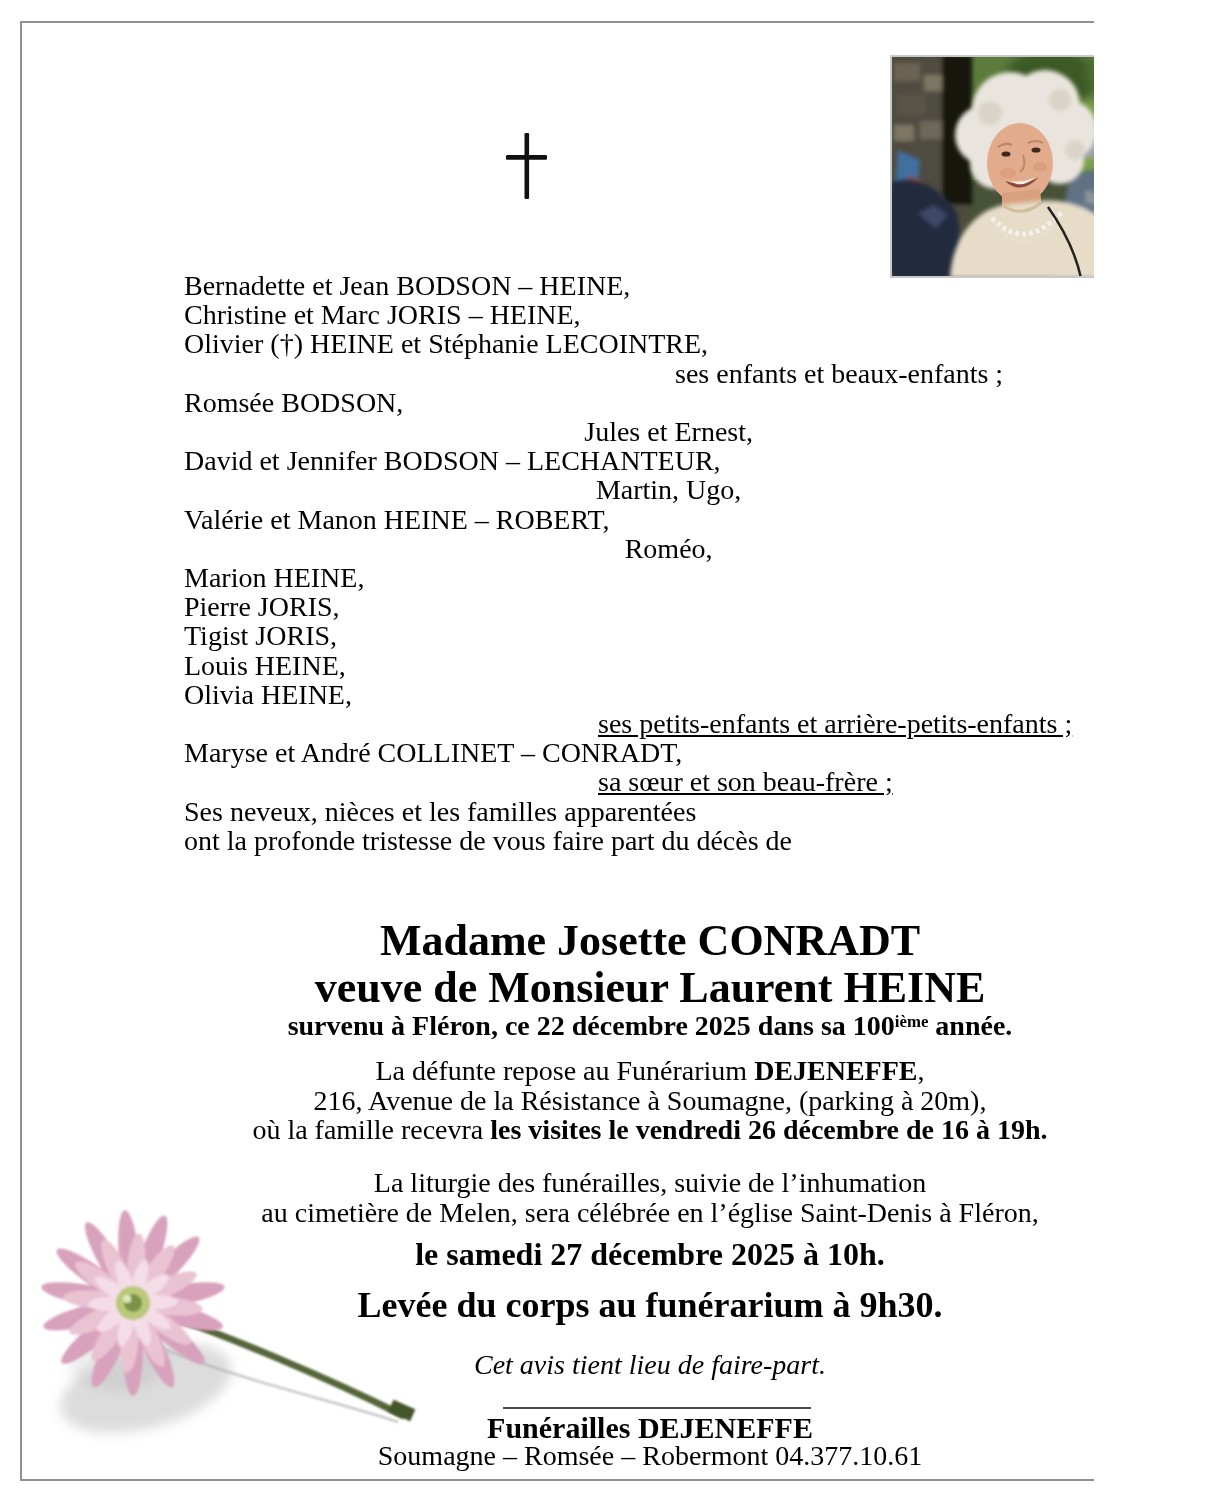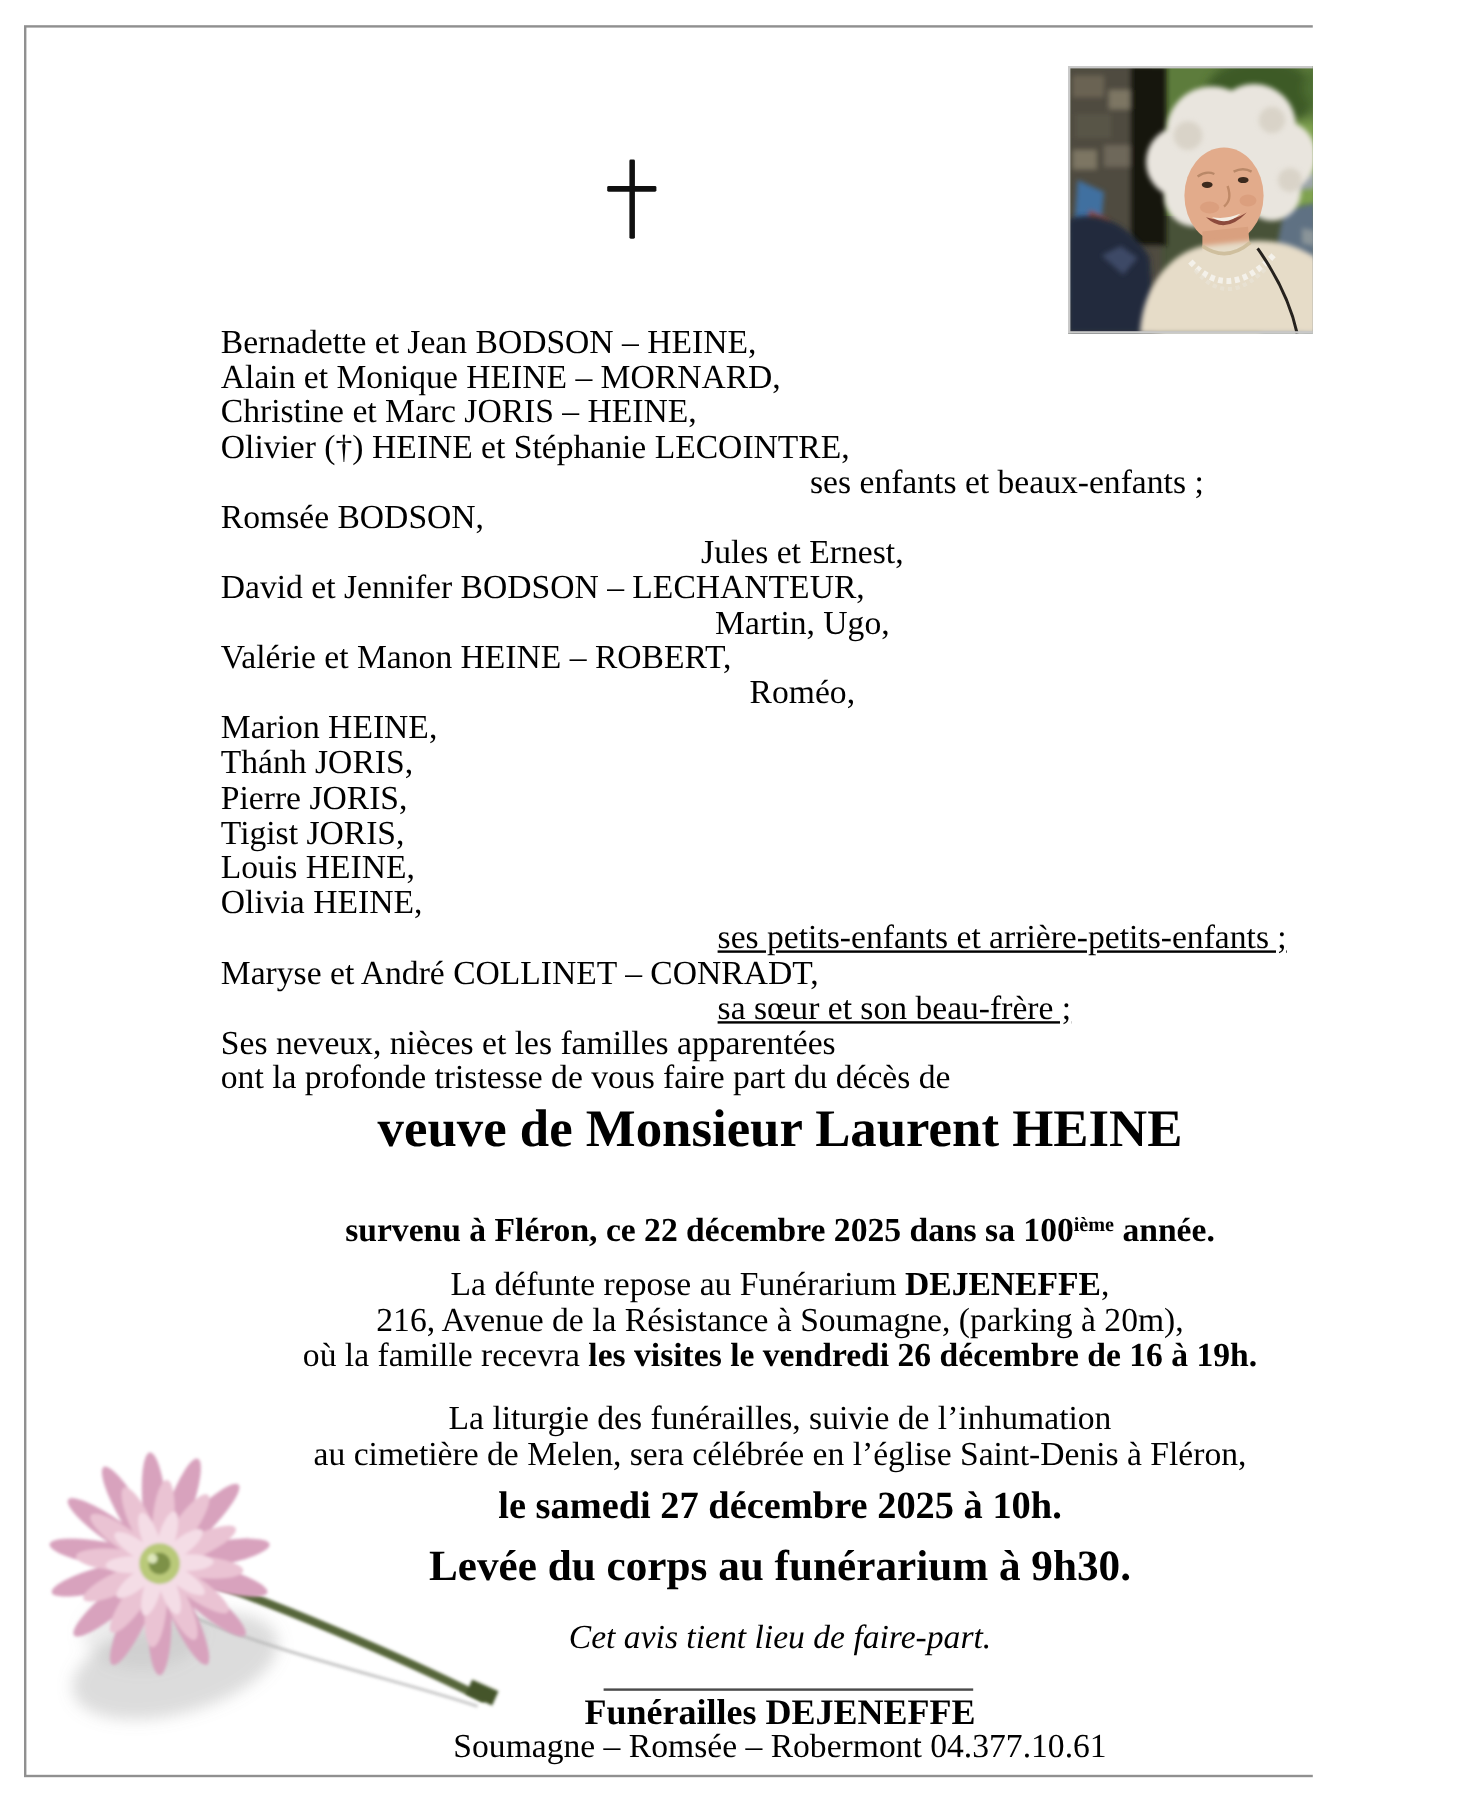--- a/index.html
+++ b/index.html
@@ -127,44 +127,43 @@
       <path d="M112,150 q20,14 40,-3" stroke="#c9b894" stroke-width="3" fill="none" opacity="0.8"></path>
       <path d="M102,163 Q134,198 172,157" fill="none" stroke="#f4f1ea" stroke-width="5" stroke-dasharray="4 3"></path>
       <path d="M106,170 Q134,204 168,165" fill="none" stroke="#e8e2d4" stroke-width="3.5" stroke-dasharray="3.5 3" opacity="0.8"></path>
       <path d="M158,152 C175,176 186,200 191,223" stroke="#26221e" stroke-width="2.5" fill="none"></path>
     </g>
     <rect x="1" y="1" width="270" height="221" fill="none" stroke="#c9c9c9" stroke-width="2"></rect>
   </svg>
 
   <div class="fam">
     <div>Bernadette et Jean BODSON – HEINE,</div>
-    <div>Alain et Monique HEINE – MORNARD,</div>
     <div>Christine et Marc JORIS – HEINE,</div>
     <div>Olivier (†) HEINE et Stéphanie LECOINTRE,</div>
     <div class="lab1">ses enfants et beaux-enfants ;</div>
     <div>Romsée BODSON,</div>
     <div class="ind">Jules et Ernest,</div>
     <div>David et Jennifer BODSON – LECHANTEUR,</div>
     <div class="ind">Martin, Ugo,</div>
     <div>Valérie et Manon HEINE – ROBERT,</div>
     <div class="ind">Roméo,</div>
     <div>Marion HEINE,</div>
-    <div>Thánh JORIS,</div>
     <div>Pierre JORIS,</div>
     <div>Tigist JORIS,</div>
     <div>Louis HEINE,</div>
     <div>Olivia HEINE,</div>
     <div class="lab2">ses petits-enfants et arrière-petits-enfants ;</div>
     <div>Maryse et André COLLINET – CONRADT,</div>
     <div class="lab2">sa sœur et son beau-frère ;</div>
     <div>Ses neveux, nièces et les familles apparentées</div>
     <div>ont la profonde tristesse de vous faire part du décès de</div>
   </div>
 
   <div class="cblock titles">
+    <div>Madame Josette CONRADT</div>
     <div>veuve de Monsieur Laurent HEINE</div>
   </div>
   <div class="cblock survenu">
     <span>survenu à Fléron, ce 22 décembre 2025 dans sa 100</span><sup>ième</sup><span> année.</span>
   </div>
 
   <div class="cblock repose">
     <div><span>La défunte repose au Funérarium </span><span class="b">DEJENEFFE</span><span>,</span></div>
     <div>216, Avenue de la Résistance à Soumagne, (parking à 20m),</div>
     <div><span>où la famille recevra </span><span class="b">les visites le vendredi 26 décembre de 16 à 19h.</span></div>

